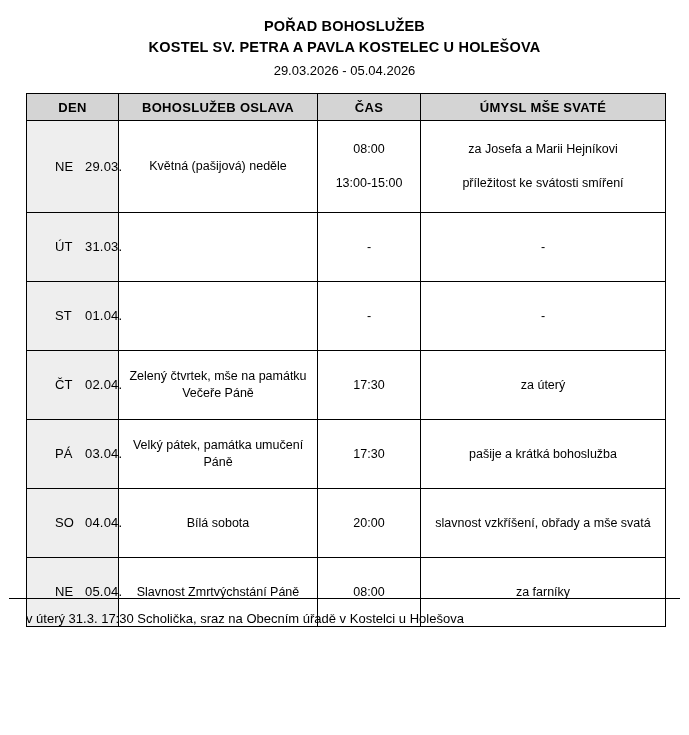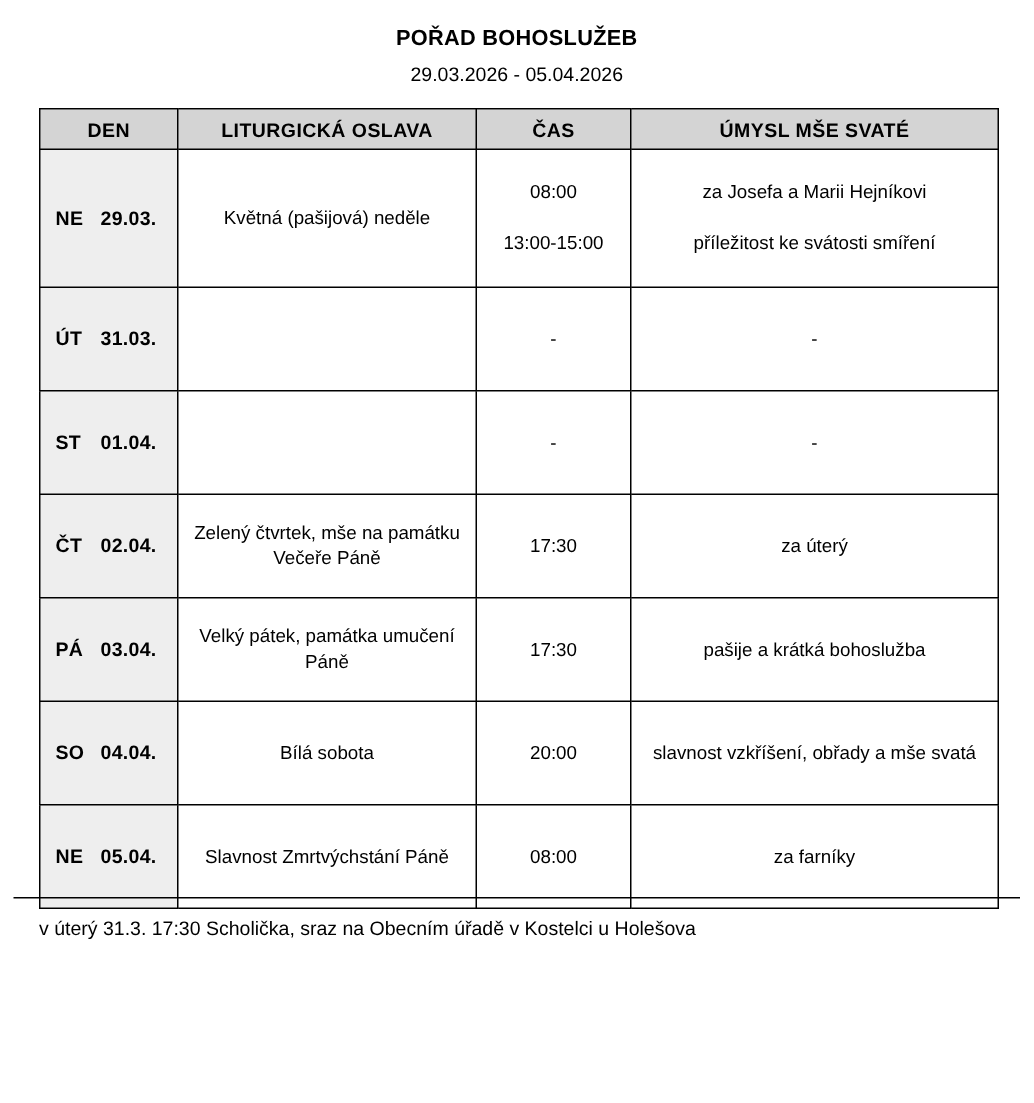--- a/index.html
+++ b/index.html
@@ -65,23 +65,23 @@
     letter-spacing: 0.3px;
   }
   col.c-day { width: 92px; }
   col.c-lit { width: 199px; }
   col.c-time { width: 103px; }
   col.c-int { width: 245px; }
 
   td.day {
     background: #eeeeee;
     font-size: 13px;
-    font-weight: bold;
+    font-weight: normal;
     text-align: left;
-    padding-left: 10px;
+    padding-left: 28px;
     letter-spacing: 0.2px;
     white-space: nowrap;
     margin-left: 24px;
   }
   td.day .dow {
     display: inline-block;
     min-width: 24px;
   }
   td.day .dat {
     margin-left: 6px;
@@ -125,35 +125,36 @@
     line-height: 1.4;
   }
 </style>
 </head>
 <body>
 
 <div class="page">
 
   <div class="header">
     <div class="line1">POŘAD BOHOSLUŽEB</div>
+    <div class="line2">KOSTEL SV. PETRA A PAVLA KOSTELEC U HOLEŠOVA</div>
     <div class="daterange">29.03.2026 - 05.04.2026</div>
   </div>
 
   <div class="table-wrap">
     <table class="schedule">
       <colgroup>
         <col class="c-day">
         <col class="c-lit">
         <col class="c-time">
         <col class="c-int">
       </colgroup>
       <thead>
         <tr>
           <th>DEN</th>
-          <th>LITURGICKÁ OSLAVA</th>
+          <th>BOHOSLUŽEB OSLAVA</th>
           <th>ČAS</th>
           <th>ÚMYSL MŠE SVATÉ</th>
         </tr>
       </thead>
       <tbody>
 
         <tr style="height:78px;">
           <td class="day">
             <span class="dow">NE</span><span class="dat">29.03.</span>
           </td>

